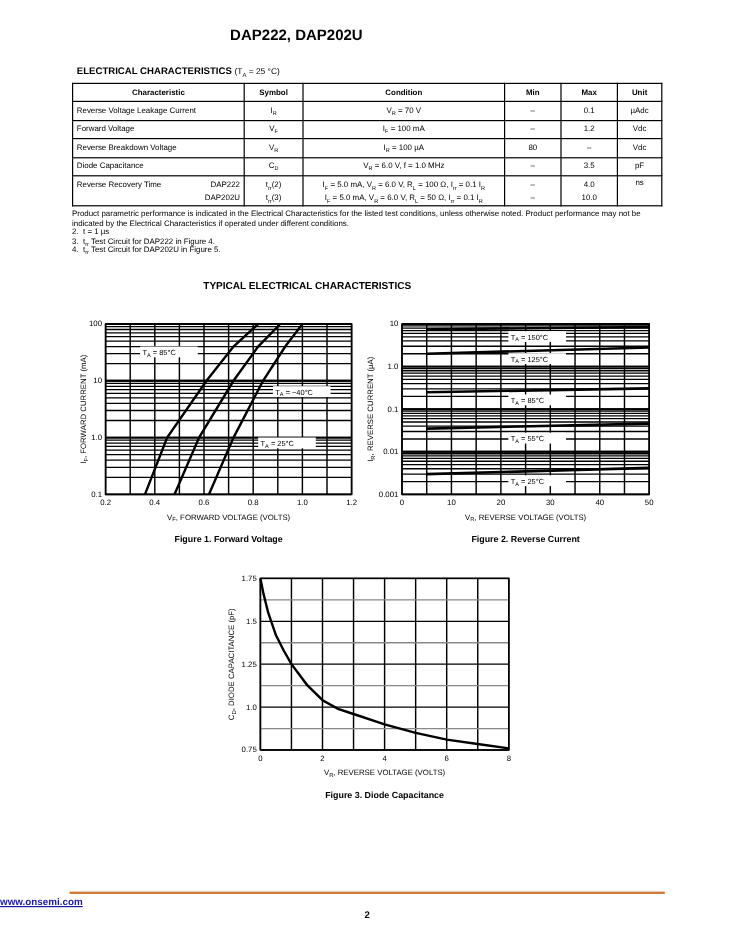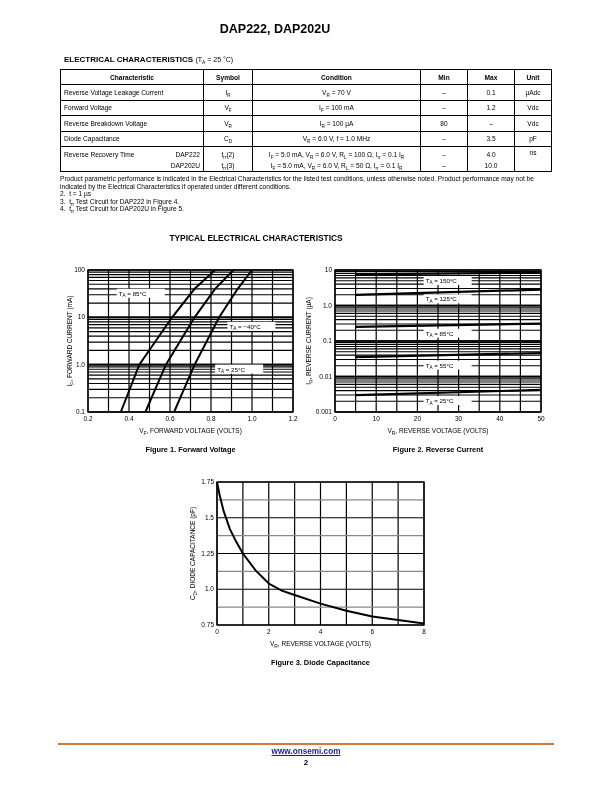--- a/index.html
+++ b/index.html
@@ -1,38 +1,38 @@
 <!DOCTYPE html>
 <html><head>
 <meta charset="utf-8">
 <style>
   html, body { margin:0; padding:0; background:#fff; }
   body { width:612px; height:792px; position:relative; overflow:hidden;
          font-family:"Liberation Sans", sans-serif; color:#000; }
   .abs { position:absolute; }
-  .page-title { left:0; width:494px; top:22px; text-align:center; font-weight:bold; font-size:12.5px;padding-left:28px; }
+  .page-title { left:0; width:494px; top:22px; text-align:center; font-weight:bold; font-size:12.5px; }
   .section-title { left:64px; top:55px; font-weight:bold; font-size:8px; }
   .section-title .cond { font-weight:normal; font-size:7px; }
   sub { font-size:70%; vertical-align:-2px; line-height:0; }
 
   table.ec { position:absolute; left:60px; top:69px; width:492px; border-collapse:collapse; font-size:6.6px; }
   table.ec th, table.ec td { border:1px solid #000; padding:0 3px; height:14.5px; }
   table.ec th { font-weight:bold; text-align:center; height:14px; }
   table.ec td.c { text-align:center; }
   table.ec td.l { text-align:left; }
   .rr-sub { display:flex; justify-content:space-between; }
   .rr-line { height:11px; line-height:11px; }
 
   .notes { left:60px; top:175px; width:492px; font-size:6.6px; line-height:7.6px; }
   .typ-title { left:0; width:512px; top:233px; text-align:center; font-weight:bold; font-size:8.4px; }
 
   svg.chart text { font-family:"Liberation Sans", sans-serif; }
 
   .footer-rule { left:58px; top:743px; width:496px; height:2px; background:#d07a3c; }
-  .footer-link { left:0; width:612px; top:747px; text-align:center; font-size:8.2px; font-weight:bold; color:#1a1aa8; text-decoration:underline; }
+  .footer-link { left:0; width:612px; top:747px; text-align:left; font-size:8.2px; font-weight:bold; color:#1a1aa8; text-decoration:underline; }
   .footer-page { left:0; width:612px; top:758px; text-align:center; font-size:8px; font-weight:bold; }
 </style>
 </head>
 <body>
 
 <div class="abs page-title">DAP222, DAP202U</div>
 
 <div class="abs section-title">
   <span>ELECTRICAL CHARACTERISTICS</span>
   <span class="cond"><span>(T</span><sub>A</sub><span> = 25 °C)</span></span>

